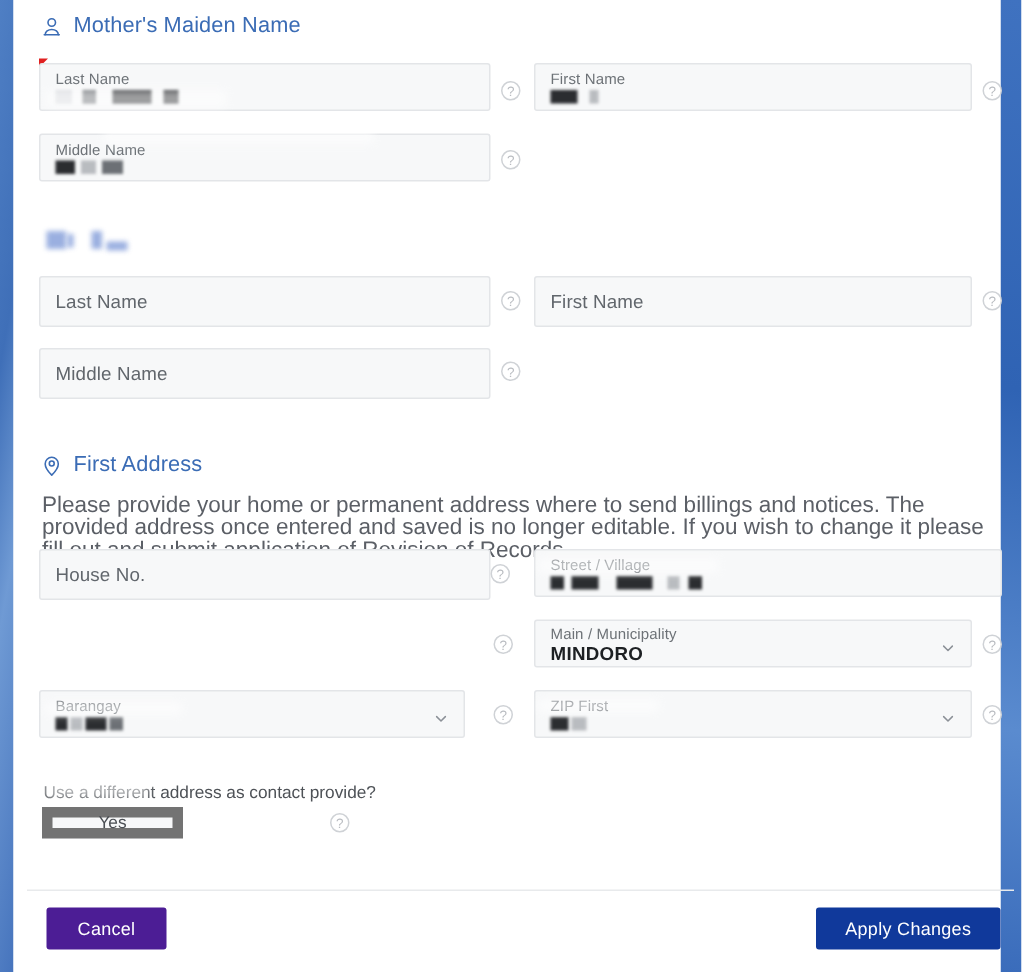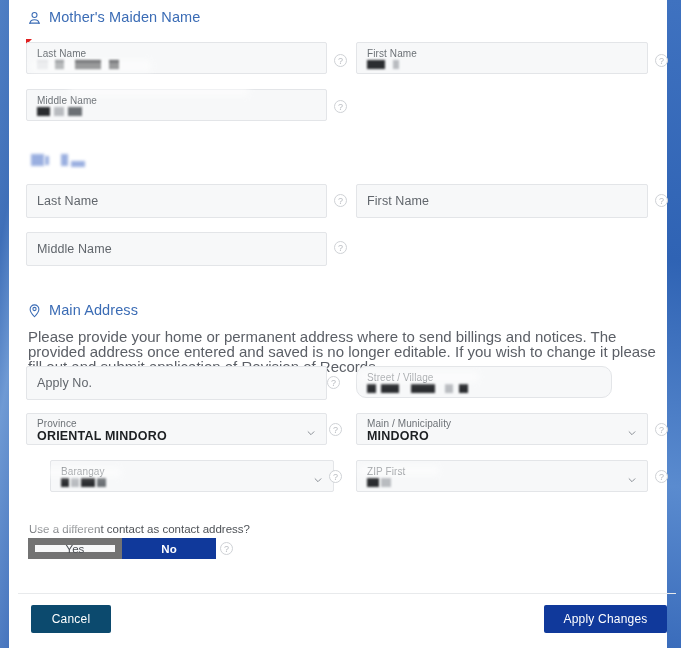--- a/index.html
+++ b/index.html
@@ -223,21 +223,21 @@
     border-radius: 2px;
     color: #fff;
     font-size: 12px;
     font-family: "Liberation Sans", sans-serif;
     cursor: pointer;
     letter-spacing: .2px;
   }
   .btn-cancel {
     left: 22px; top: 605px;
     width: 80px;
-    background: #0c4a6e;
+    background: #4c1d95;
   }
   .btn-apply {
     left: 535px; top: 605px;
     width: 123px;
     background: #10399b;
   }
 </style>
 </head>
 <body>
 
@@ -314,64 +314,55 @@
     </div>
     <div class="help" style="left:325px; top:241px;">?</div>
 
     <div class="section-head sec-2">
       <span class="ico">
         <svg width="15" height="15" viewBox="0 0 24 24" fill="none" stroke="#3b6cb5" stroke-width="1.7">
           <path d="M12 22s7-7.1 7-12a7 7 0 1 0-14 0c0 4.9 7 12 7 12z" stroke-linejoin="round"></path>
           <circle cx="12" cy="9.6" r="2.6"></circle>
         </svg>
       </span>
-      <span>Main Address</span>
+      <span>First Address</span>
     </div>
 
     <div class="hint-text">Please provide your home or permanent address where to send billings and notices. The provided address once entered and saved is no longer editable. If you wish to change it please fill out and submit application of Revision of Records.</div>
 
     <div class="field tall" style="left:17px; top:366px; width:301px;">
-      <span class="placeholder">Apply No.</span>
+      <span class="placeholder">House No.</span>
     </div>
     <div class="help" style="left:318px; top:376px;">?</div>
 
-    <div class="field filled" style="left:347px; top:366px; width:256px;border-radius:10px;">
+    <div class="field filled" style="left:347px; top:366px; width:312px;">
       <span class="fl-label">Street / Village</span>
       <span class="redact" style="width:190px;">
         <i style="left:0;   width:9px;"></i>
         <i style="left:14px; width:18px;"></i>
         <i style="left:44px; width:24px;"></i>
         <i class="lt" style="left:78px; width:8px;"></i>
         <i style="left:92px; width:9px;"></i>
       </span>
     </div>
 
-    <div class="field filled" style="left:17px; top:413px; width:301px;">
-      <span class="fl-label">Province</span>
-      <span class="fl-value">ORIENTAL MINDORO</span>
-      <span class="chev">
-        <svg width="10" height="10" viewBox="0 0 24 24" fill="none" stroke="#8b9097" stroke-width="2.4" stroke-linecap="round" stroke-linejoin="round">
-            <path d="M5 9l7 7 7-7"></path>
-          </svg>
-      </span>
-    </div>
     <div class="help" style="left:320px; top:423px;">?</div>
 
     <div class="field filled" style="left:347px; top:413px; width:292px;">
       <span class="fl-label">Main / Municipality</span>
       <span class="fl-value">MINDORO</span>
       <span class="chev">
         <svg width="10" height="10" viewBox="0 0 24 24" fill="none" stroke="#8b9097" stroke-width="2.4" stroke-linecap="round" stroke-linejoin="round">
             <path d="M5 9l7 7 7-7"></path>
           </svg>
       </span>
     </div>
     <div class="help" style="left:646px; top:423px;">?</div>
 
-    <div class="field filled" style="left:17px; top:460px; width:284px;margin-left:24px;">
+    <div class="field filled" style="left:17px; top:460px; width:284px;">
       <span class="fl-label">Barangay</span>
       <span class="redact" style="width:120px;">
         <i style="left:0;   width:8px;"></i>
         <i class="lt" style="left:10px; width:8px;"></i>
         <i style="left:20px; width:14px;"></i>
         <i class="md" style="left:36px; width:9px;"></i>
       </span>
       <span class="chev">
         <svg width="10" height="10" viewBox="0 0 24 24" fill="none" stroke="#8b9097" stroke-width="2.4" stroke-linecap="round" stroke-linejoin="round">
             <path d="M5 9l7 7 7-7"></path>
@@ -391,25 +382,24 @@
             <path d="M5 9l7 7 7-7"></path>
           </svg>
       </span>
     </div>
     <div class="help" style="left:646px; top:470px;">?</div>
 
     <div class="smudge" style="left:350px; top:372px; width:120px; height:10px;"></div>
     <div class="smudge" style="left:350px; top:466px; width:80px; height:9px;"></div>
     <div class="smudge" style="left:22px; top:468px; width:90px; height:9px;"></div>
 
-    <div class="toggle-label">Use a different contact as contact address?</div>
+    <div class="toggle-label">Use a different address as contact provide?</div>
     <div class="smudge" style="left:20px; top:521px; width:70px; height:11px;"></div>
     <div class="toggle">
       <div class="tg-btn">Yes</div>
-      <div class="tg-btn active">No</div>
     </div>
     <div class="help" style="left:211px; top:542px;">?</div>
 
   </div>
 
   <div class="divider"></div>
   <button class="btn btn-cancel">Cancel</button>
   <button class="btn btn-apply">Apply Changes</button>
 </div>
 

